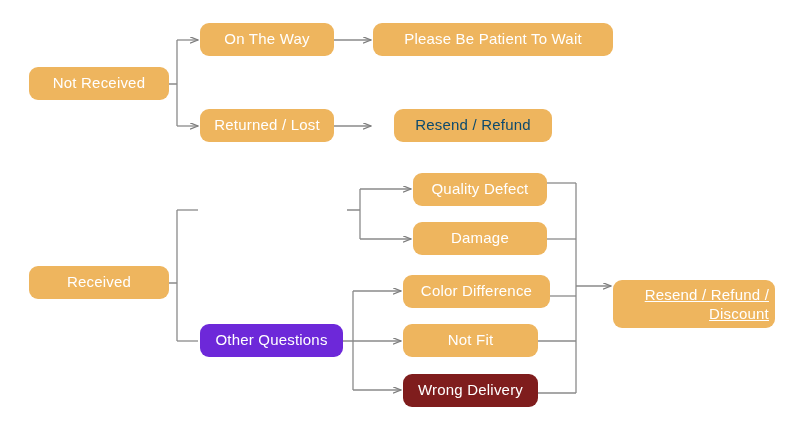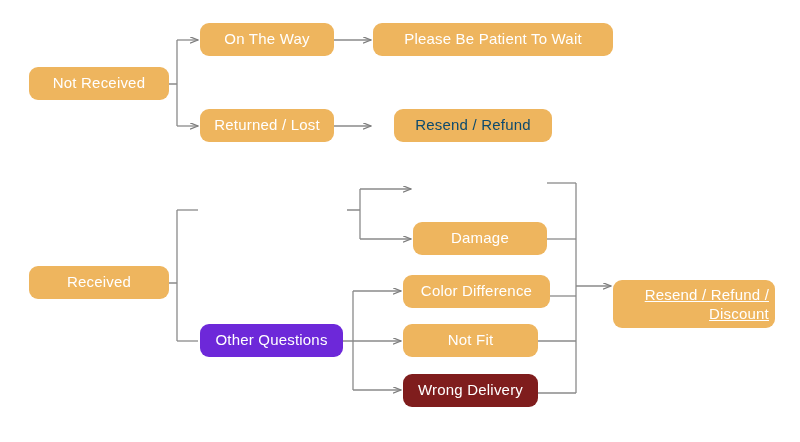--- a/index.html
+++ b/index.html
@@ -86,19 +86,20 @@
     </g>
   </svg>
 
   <div class="node" style="left: 29px; top: 67px; width: 140px; height: 33px; background: rgb(238, 181, 94); color: rgb(255, 255, 255);">Not Received</div>
   <div class="node" style="left: 200px; top: 23px; width: 134px; height: 33px; background: rgb(238, 181, 94); color: rgb(255, 255, 255);">On The Way</div>
   <div class="node" style="left: 373px; top: 23px; width: 240px; height: 33px; background: rgb(238, 181, 94); color: rgb(255, 255, 255);">Please Be Patient To Wait</div>
   <div class="node" style="left: 200px; top: 109px; width: 134px; height: 33px; background: rgb(238, 181, 94); color: rgb(255, 255, 255);">Returned / Lost</div>
   <div class="node" style="left: 358px; top: 109px; width: 158px; height: 33px; background: rgb(238, 181, 94); color: #0c4a6e; margin-left: 36px;">Resend / Refund</div>
   <div class="node" style="left: 29px; top: 266px; width: 140px; height: 33px; background: rgb(238, 181, 94); color: rgb(255, 255, 255);">Received</div>
   <div class="node" style="left: 200px; top: 324px; width: 143px; height: 33px; background: #6d28d9; color: rgb(255, 255, 255);">Other Questions</div>
+  <div class="node" style="left: 413px; top: 173px; width: 134px; height: 33px; background: rgb(238, 181, 94); color: rgb(255, 255, 255);">Quality Defect</div>
   <div class="node" style="left: 403px; top: 275px; width: 147px; height: 33px; background: rgb(238, 181, 94); color: rgb(255, 255, 255);">Color Difference</div>
   <div class="node" style="left: 413px; top: 222px; width: 134px; height: 33px; background: rgb(238, 181, 94); color: rgb(255, 255, 255);">Damage</div>
   <div class="node" style="left: 403px; top: 324px; width: 135px; height: 33px; background: rgb(238, 181, 94); color: rgb(255, 255, 255);">Not Fit</div>
   <div class="node" style="left: 403px; top: 374px; width: 135px; height: 33px; background: #7f1d1d; color: rgb(255, 255, 255);">Wrong Delivery</div>
   <div class="node two-line" style="left: 613px; top: 280px; width: 162px; height: 48px; background: rgb(238, 181, 94); color: rgb(255, 255, 255); text-decoration: underline;">Resend / Refund / Discount</div>
 
 </div>
 
 </body></html>

